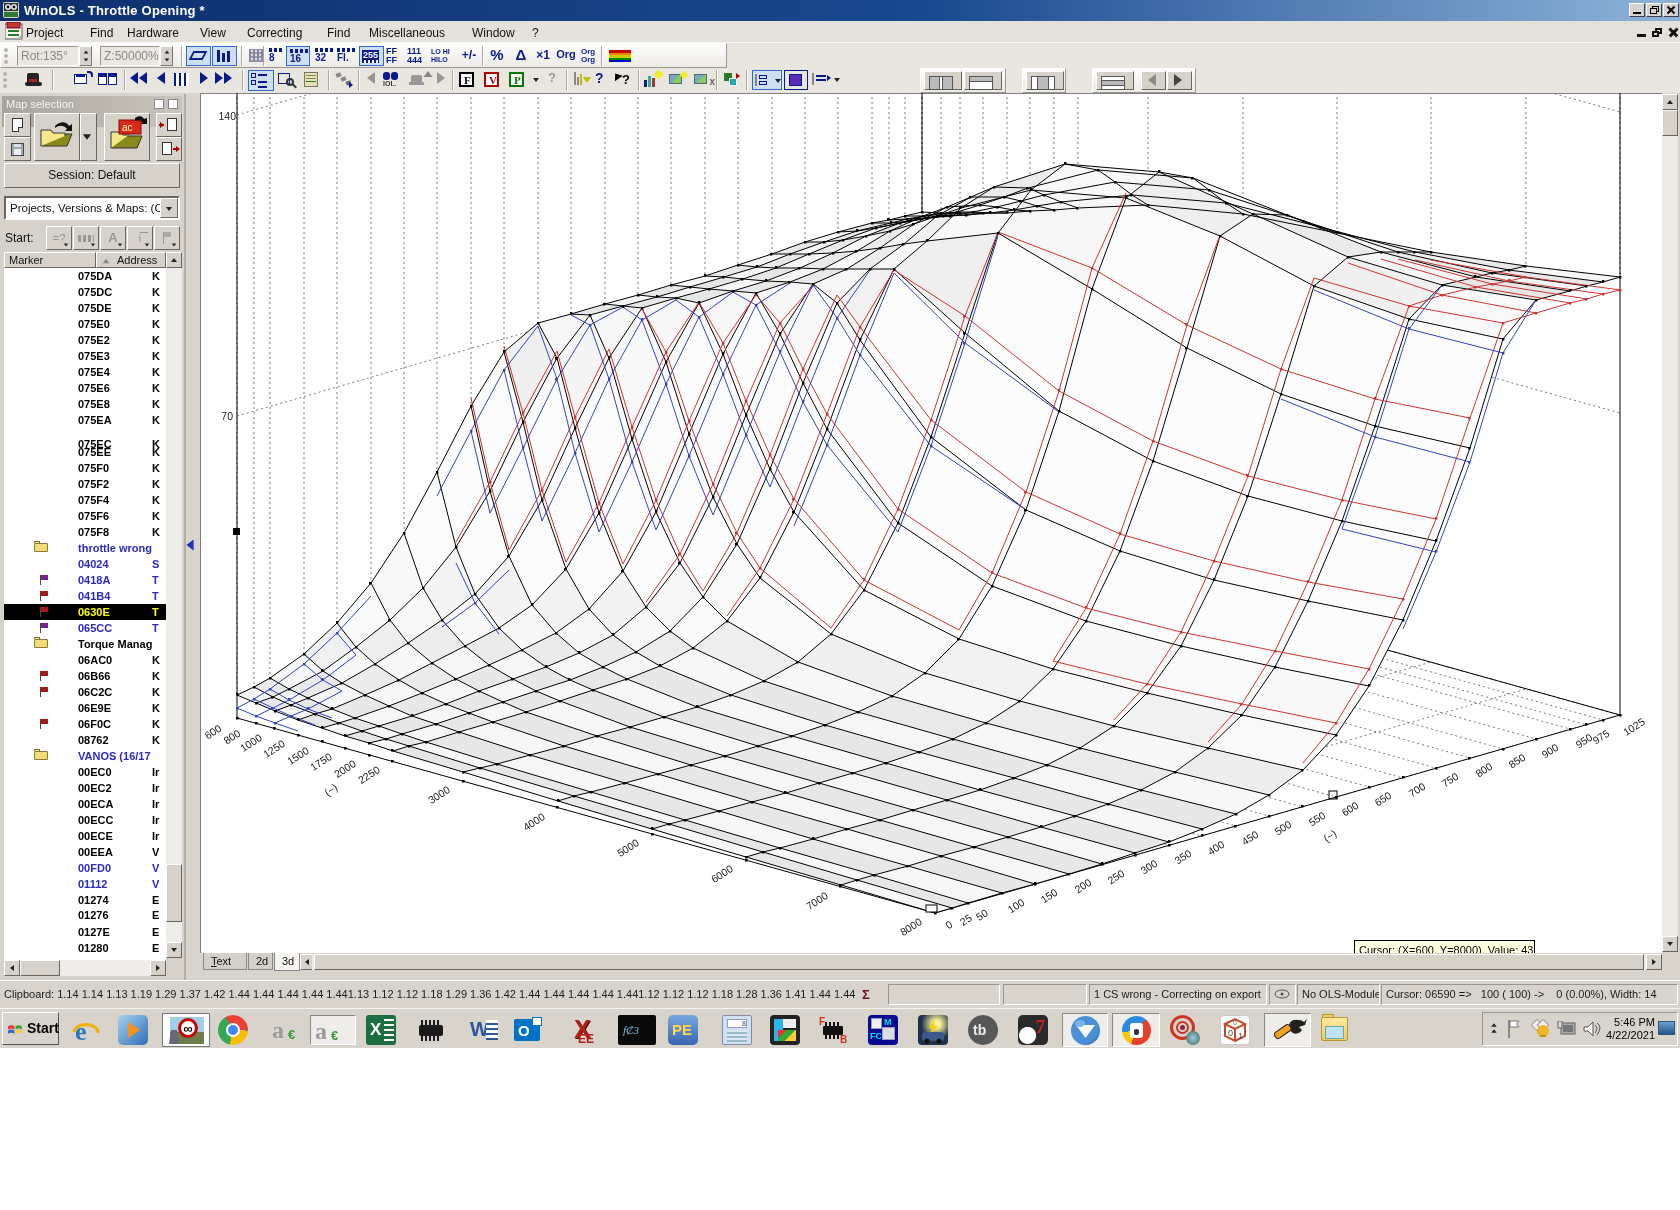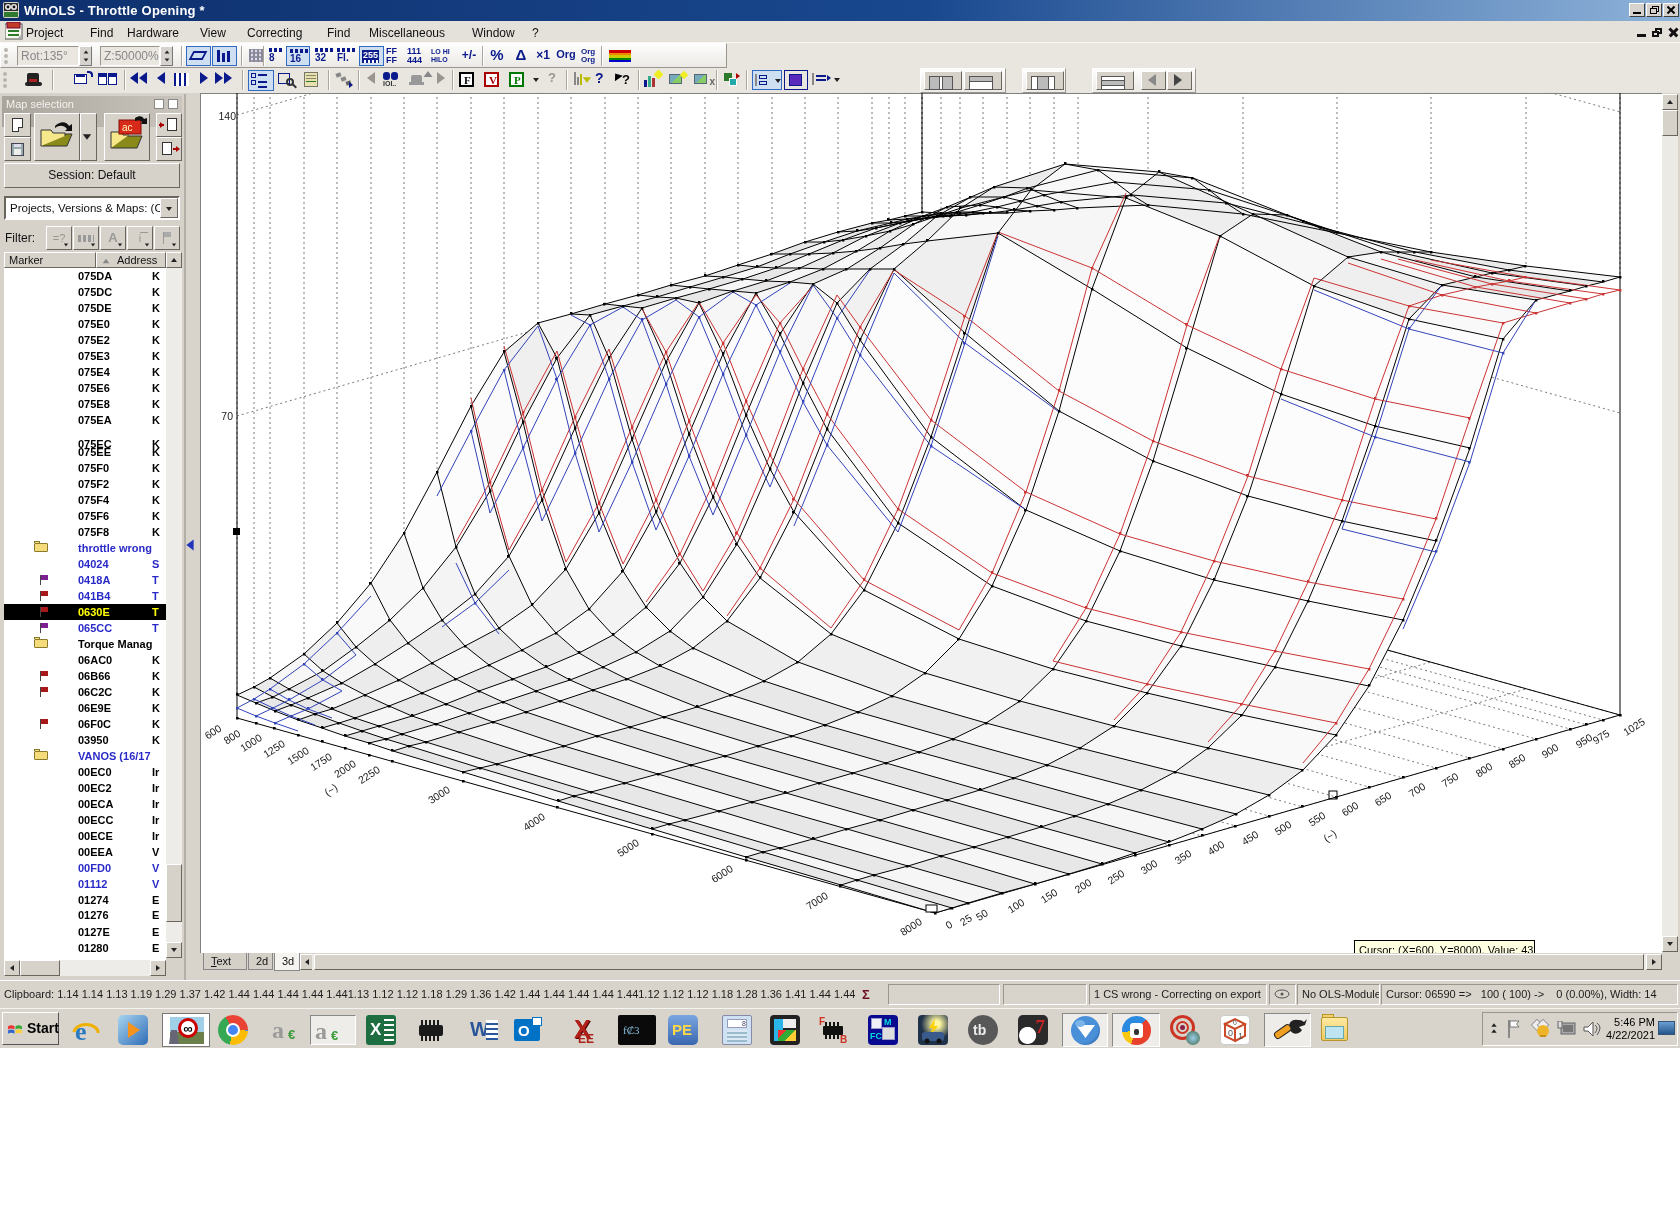--- a/index.html
+++ b/index.html
@@ -640,21 +640,21 @@
     </div>
   <div class="bigbtn" style="left:156px;top:43px;width:26px;height:24px">
       <i style="position:absolute;left:5px;top:4px;width:10px;height:13px;background:#fff;border:1px solid #333"></i>
       <i class="t-r" style="left:19px;top:8px;border-left-color:#a00"></i>
       <i style="position:absolute;left:16px;top:10px;width:4px;height:2px;background:#a00"></i>
     </div>
   <div class="sessbtn">Session: Default</div>
   <div class="combo">Projects, Versions &amp; Maps:  (Ctrl<b>
         <i class="t-d" style="left:5px;top:8px"></i>
       </b></div>
-  <span class="fltlbl">Filter:</span>
+  <span class="fltlbl">Start:</span>
   <div class="fbtn" style="left:46px">=?<i class="t-d" style="right:2px;bottom:2px;transform:scale(.7)"></i></div>
   <div class="fbtn" style="left:73px">
       <i style="position:absolute;left:4px;top:8px;width:16px;height:7px;background:repeating-linear-gradient(90deg,#999 0 3px,#d6d2ca 3px 5px)"></i>
       <i class="t-d" style="right:2px;bottom:2px;transform:scale(.7)"></i>
     </div>
   <div class="fbtn" style="left:100px"><b style="font-size:13px;color:#999">A</b><i class="t-d" style="right:2px;bottom:2px;transform:scale(.7)"></i></div>
   <div class="fbtn" style="left:127px">i<i style="position:absolute;right:4px;top:5px;width:8px;height:1px;background:#999"></i><i class="t-d" style="right:2px;bottom:2px;transform:scale(.7)"></i></div>
   <div class="fbtn" style="left:154px">
       <i style="position:absolute;left:8px;top:5px;width:1px;height:12px;background:#999"></i>
       <i style="position:absolute;left:9px;top:5px;width:7px;height:5px;background:#aaa"></i>
@@ -759,21 +759,21 @@
         <span class="typ">K</span>
       </div>
       <div class="lrow" style="top:400px"><span class="fred"><i class="fpole"></i><i class="fpen"></i></span><span class="adr">06B66</span><span class="typ">K</span></div>
       <div class="lrow" style="top:416px"><span class="fred"><i class="fpole"></i><i class="fpen"></i></span><span class="adr">06C2C</span><span class="typ">K</span></div>
       <div class="lrow" style="top:432px">
         <span class="adr">06E9E</span>
         <span class="typ">K</span>
       </div>
       <div class="lrow" style="top:448px"><span class="fred"><i class="fpole"></i><i class="fpen"></i></span><span class="adr">06F0C</span><span class="typ">K</span></div>
       <div class="lrow" style="top:464px">
-        <span class="adr">03950</span>
+        <span class="adr">08762</span>
         <span class="typ">K</span>
       </div>
       <div class="lrow" style="top:480px">
         <span class="folder">
           <i></i>
         </span>
         <span class="adr" style="font-weight:bold;color:#2a2ac8">VANOS (16/17</span>
       </div>
       <div class="lrow" style="top:496px">
         <span class="adr">00EC0</span>
@@ -941,21 +941,21 @@
       <div class="qi" style="left:512px;">
         <span style="position:absolute;left:2px;top:4px;width:26px;height:22px;background:#0072c6;border-radius:2px"></span>
         <b style="position:absolute;left:6px;top:7px;color:#fff;font-size:15px">O</b>
         <span style="position:absolute;right:0px;top:2px;width:10px;height:9px;background:#fff;border:1px solid #0072c6"></span>
       </div>
       <div class="qi" style="left:570px;">
         <b style="position:absolute;left:4px;top:0px;color:#b02018;font-size:25px;text-shadow:1px 1px 0 #500">X</b>
         <b style="position:absolute;left:8px;top:17px;color:#b02018;font-size:12px">EE</b>
       </div>
       <div class="qi" style="left:618px;background:#0a0a0a;width:38px;border-radius:2px;">
-        <span style="position:absolute;left:5px;top:9px;color:#88bbdd;font-size:11px;font-family:Liberation Serif">f₡3</span>
+        <span style="position:absolute;left:5px;top:9px;color:#88bbdd;font-size:11px;font-style:italic;font-family:Liberation Serif">f₡3</span>
       </div>
       <div class="qi" style="left:668px;background:linear-gradient(180deg,#7aa7e0,#3a66b0);border-radius:5px;">
         <b style="position:absolute;left:4px;top:6px;color:#ffd84a;font-size:15px">PE</b>
       </div>
       <div class="qi" style="left:722px;background:#cfe2f3;border:1px solid #88a;border-radius:2px;">
         <span style="position:absolute;left:4px;top:3px;width:20px;height:9px;background:#fff;border:1px solid #99b;color:#446;font-size:7px;text-align:right;line-height:8px">8</span>
         <span style="position:absolute;left:4px;top:14px;width:20px;height:12px;background:repeating-linear-gradient(0deg,#9bc 0 2px,#dce8f4 2px 4px),repeating-linear-gradient(90deg,#9bc 0 2px,#dce8f4 2px 4px)"></span>
       </div>
       <div class="qi" style="left:770px;background:#222;border-radius:4px;">
         <span style="position:absolute;left:4px;top:4px;width:9px;height:22px;background:#2ab4e8"></span>

